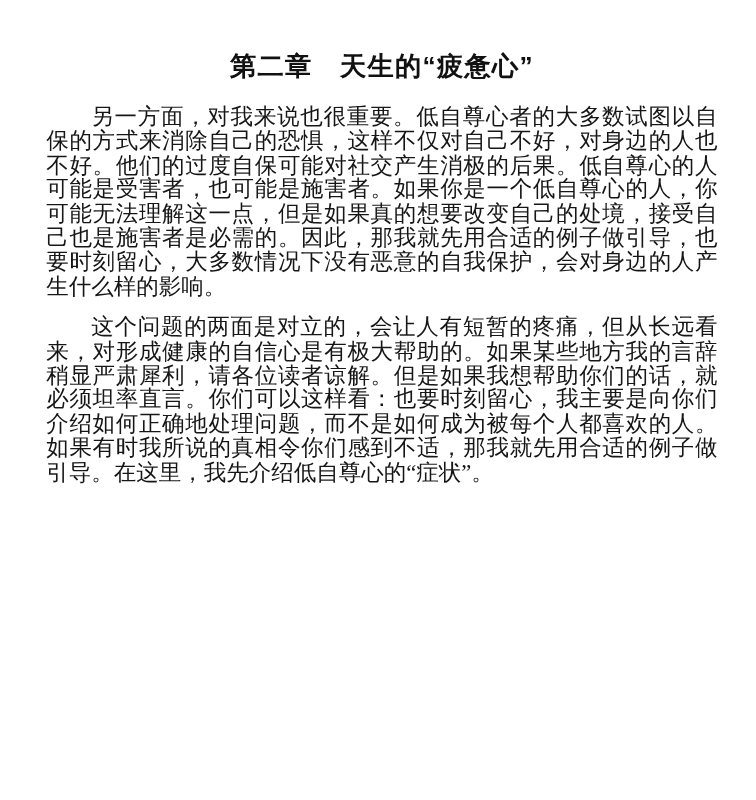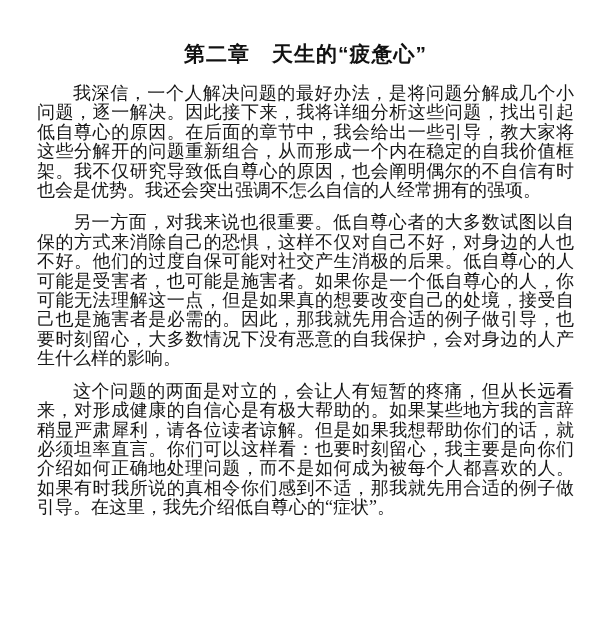--- a/index.html
+++ b/index.html
@@ -41,18 +41,17 @@
   }
 </style>
 </head>
 <body>
 
 <div class="page">
 
   <h1 class="chapter-title">第二章　天生的“疲惫心”</h1>
 
   <div class="body-text">
-    <p>我深信，一个人解决问题的最好办法，是将问题分解成几个小问题，逐一解决。因此接下来，我将详细分析这些问题，找出引起低自尊心的原因。在后面的章节中，我会给出一些引导，教大家将这些分解开的问题重新组合，从而形成一个内在稳定的自我价值框架。我不仅研究导致低自尊心的原因，也会阐明偶尔的不自信有时也会是优势。我还会突出强调不怎么自信的人经常拥有的强项。</p>
     <p>另一方面，对我来说也很重要。低自尊心者的大多数试图以自保的方式来消除自己的恐惧，这样不仅对自己不好，对身边的人也不好。他们的过度自保可能对社交产生消极的后果。低自尊心的人可能是受害者，也可能是施害者。如果你是一个低自尊心的人，你可能无法理解这一点，但是如果真的想要改变自己的处境，接受自己也是施害者是必需的。因此，那我就先用合适的例子做引导，也要时刻留心，大多数情况下没有恶意的自我保护，会对身边的人产生什么样的影响。</p>
     <p>这个问题的两面是对立的，会让人有短暂的疼痛，但从长远看来，对形成健康的自信心是有极大帮助的。如果某些地方我的言辞稍显严肃犀利，请各位读者谅解。但是如果我想帮助你们的话，就必须坦率直言。你们可以这样看：也要时刻留心，我主要是向你们介绍如何正确地处理问题，而不是如何成为被每个人都喜欢的人。如果有时我所说的真相令你们感到不适，那我就先用合适的例子做引导。在这里，我先介绍低自尊心的“症状”。</p>
   </div>
 
 </div>
 
 </body></html>

